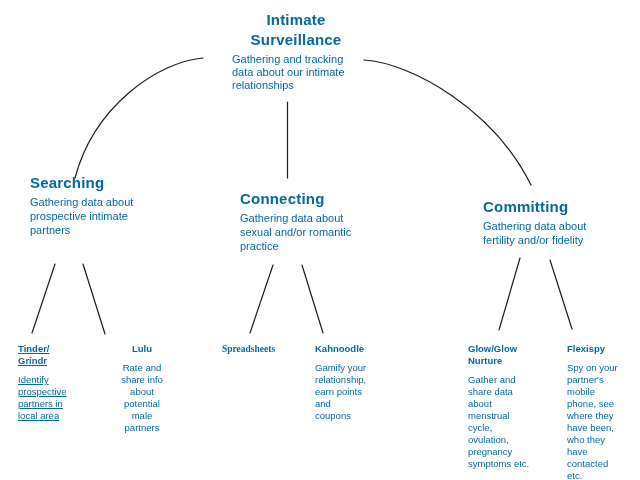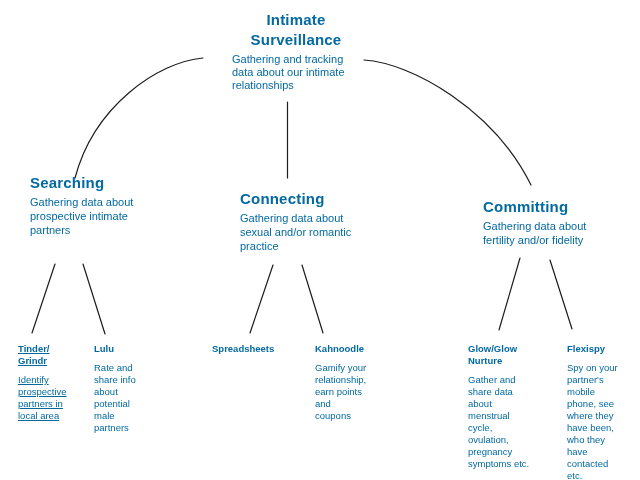--- a/index.html
+++ b/index.html
@@ -32,22 +32,22 @@
   .branch .desc { margin-top: 3px; font-size: 11px; line-height: 14px; white-space: pre-line; }
   .branch-searching  { left: 30px;  top: 174px; }
   .branch-connecting { left: 240px; top: 190px; }
   .branch-committing { left: 483px; top: 198px; }
 
   
   .leaf { top: 343px; width: 80px; }
   .leaf .title { font-size: 9.5px; font-weight: bold; line-height: 12px; white-space: pre-line; }
   .leaf .desc  { font-size: 9.5px; line-height: 12px; white-space: pre-line; margin-top: 7px; }
   .leaf-1 { left: 18px; text-decoration: underline;  }
-  .leaf-2 { left: 94px; }
-  .leaf-3 { left: 212px; }
+  .leaf-2 { left: 102px; text-align: center; }
+  .leaf-3 { left: 222px; font-family: Liberation Serif, serif; }
   .leaf-4 { left: 315px; }
   .leaf-5 { left: 468px; }
   .leaf-6 { left: 567px; }
 </style>
 </head>
 <body>
 
 <div class="canvas">
 
   <svg class="edges" viewBox="0 0 640 480" fill="none" stroke="#1c1c1c" stroke-width="1.2" stroke-linecap="round">

